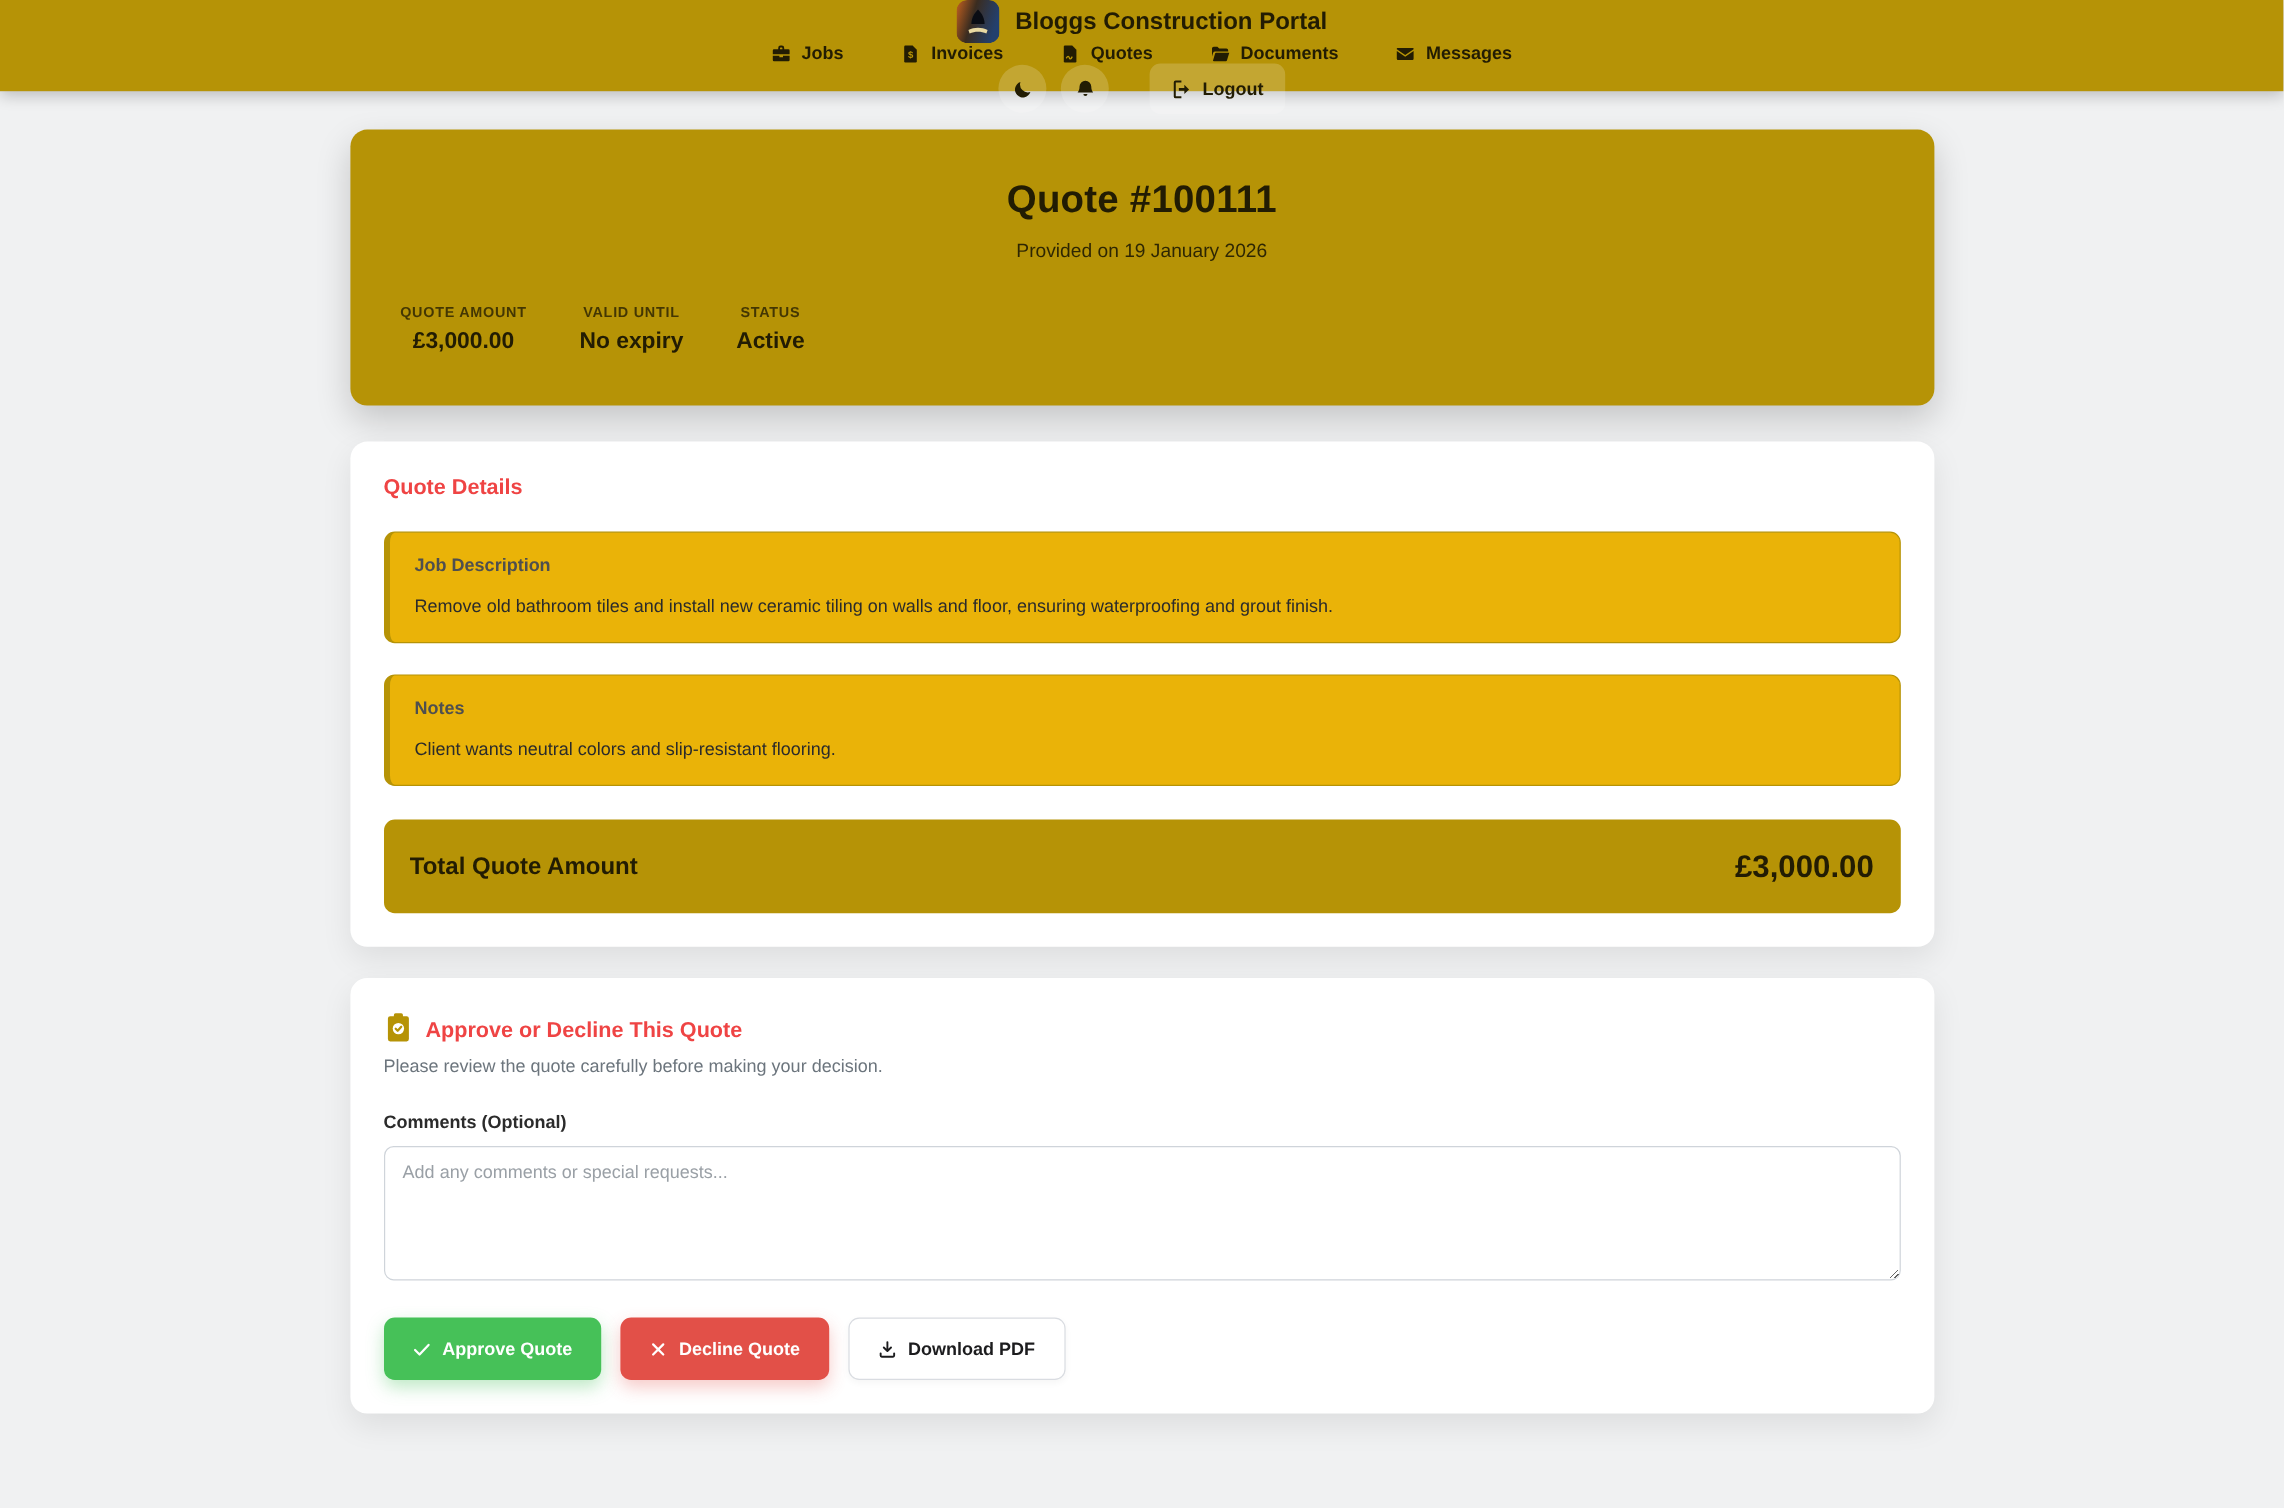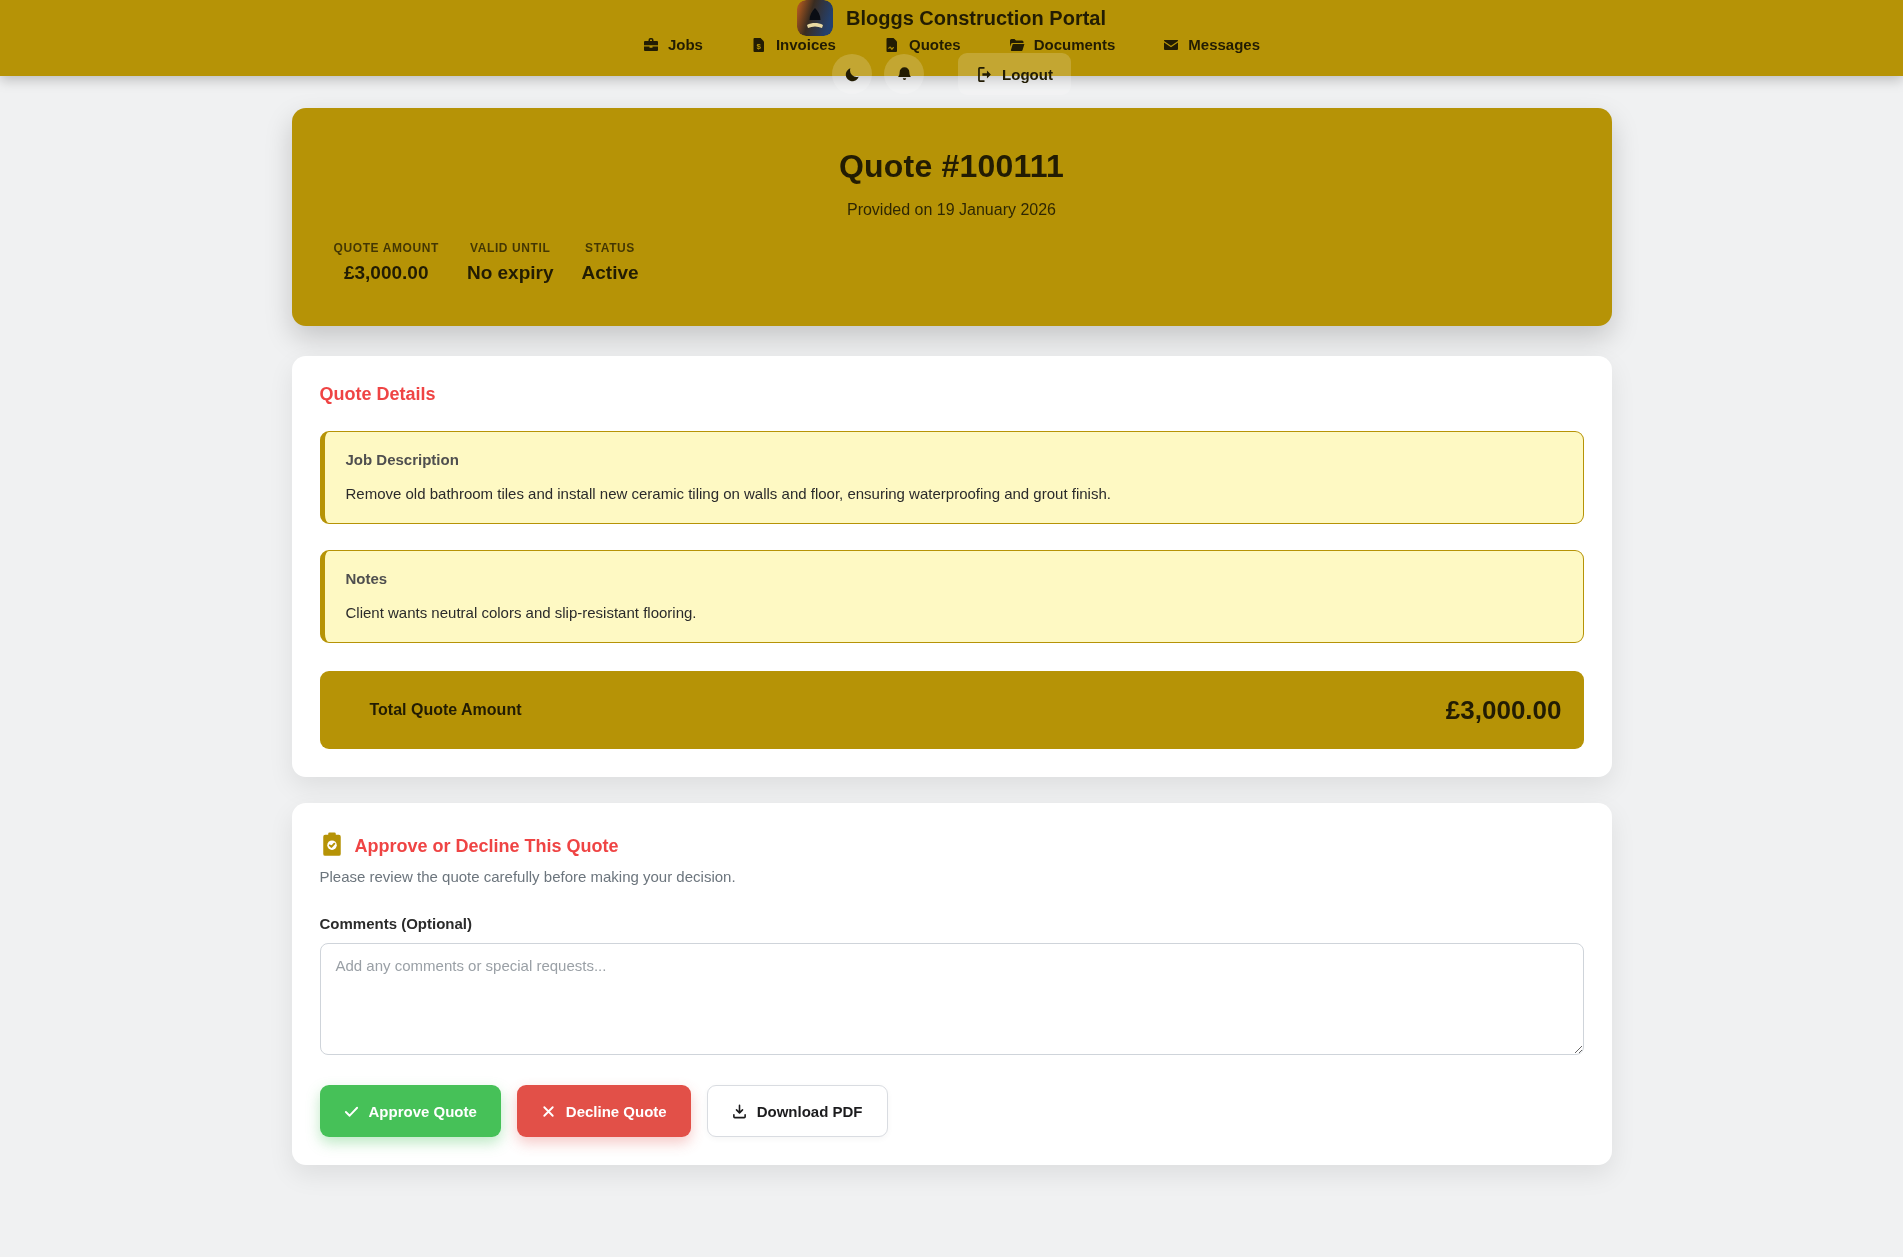--- a/index.html
+++ b/index.html
@@ -63,21 +63,21 @@
     margin-top: 32px;
     background: #b69306;
     border-radius: 14px;
     padding: 40px 42px 42px;
     box-shadow: 0 12px 28px rgba(0,0,0,0.18);
     color: #221c03;
     text-align: center;
   }
   .hero h1 { font-size: 32px; font-weight: 700; letter-spacing: 0.2px; }
   .provided { margin-top: 16px; font-size: 16px; color: rgba(34,28,3,0.92); }
-  .stats { margin-top: 22px; display: flex; gap: 28px; }
+  .stats { margin-top: 34px; display: flex; gap: 44px; }
   .slabel {
     font-size: 12px; font-weight: 600; letter-spacing: 0.6px;
     color: rgba(34,28,3,0.78); text-transform: uppercase;
   }
   .svalue { margin-top: 7px; font-size: 19px; font-weight: 700; }
 
   
   .card {
     background: #ffffff;
     border-radius: 14px;
@@ -86,35 +86,35 @@
   }
   .card-details { margin-top: 30px; }
   .card h2 { font-size: 18px; font-weight: 700; color: #ef4444; }
 
   .info-box {
     margin-top: 26px;
     border: 1px solid #b69306;
     border-left: 5px solid #b69306;
     border-radius: 9px;
     padding: 19px 21px;
-    background: #fef9c3;
+    background: #eab308;
   }
   .ilabel { font-size: 15px; font-weight: 700; color: #4f4f4f; }
   .itext { margin-top: 15px; font-size: 15px; color: #2b2b2b; line-height: 1.4; }
 
   .total-bar {
     margin-top: 28px;
     background: #b69306;
     border-radius: 9px;
     padding: 0 22px;
     height: 78px;
     display: flex; align-items: center; justify-content: space-between;
     color: #221c03;
   }
-  .tlabel { font-size: 16px; font-weight: 700; margin-left: 28px; }
+  .tlabel { font-size: 20px; font-weight: 700; }
   .tval { font-size: 26px; font-weight: 700; }
 
   
   .card-decision { margin-top: 26px; margin-bottom: 26px; }
   .dhead { display: flex; align-items: flex-end; gap: 11px; }
   .clip-icon { display: inline-flex; width: 24px; height: 26px; }
   .clip-icon svg { width: 100%; height: 100%; }
   .sub { margin-top: 11px; font-size: 15px; color: #6c757d; }
   .clabel { display: block; margin-top: 30px; font-size: 15px; font-weight: 700; color: #2b2b2b; }
   textarea {

